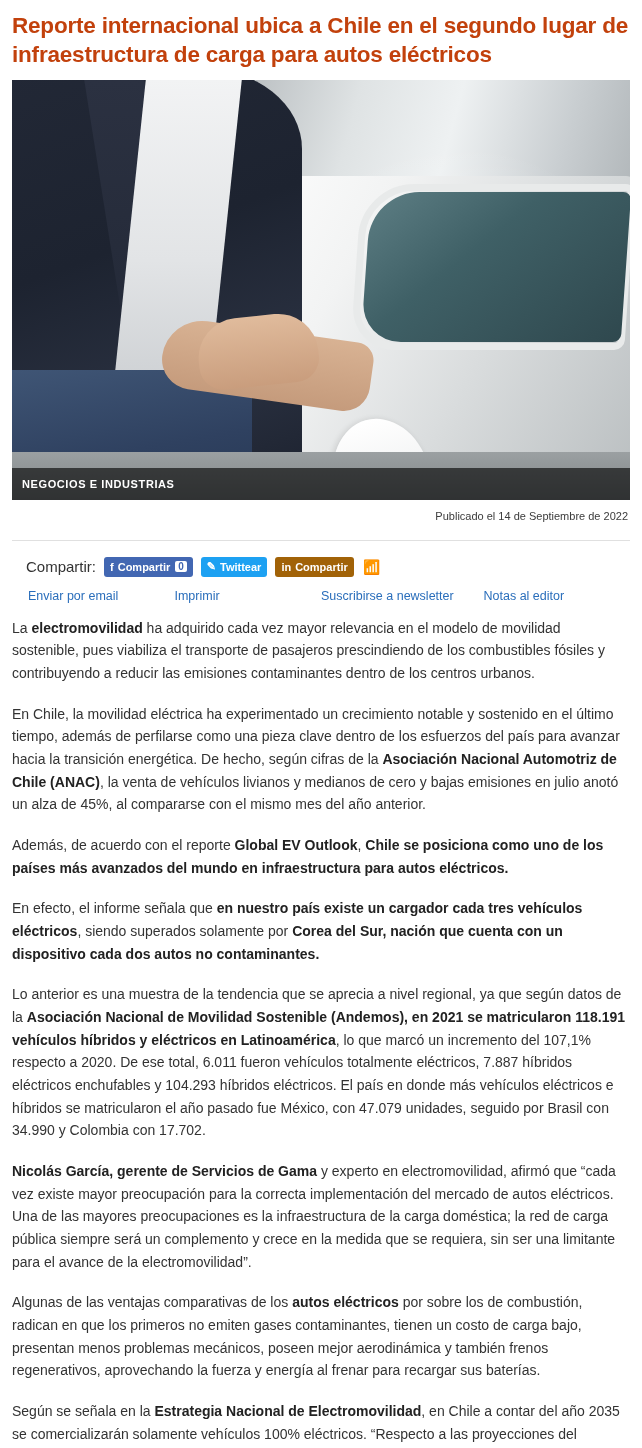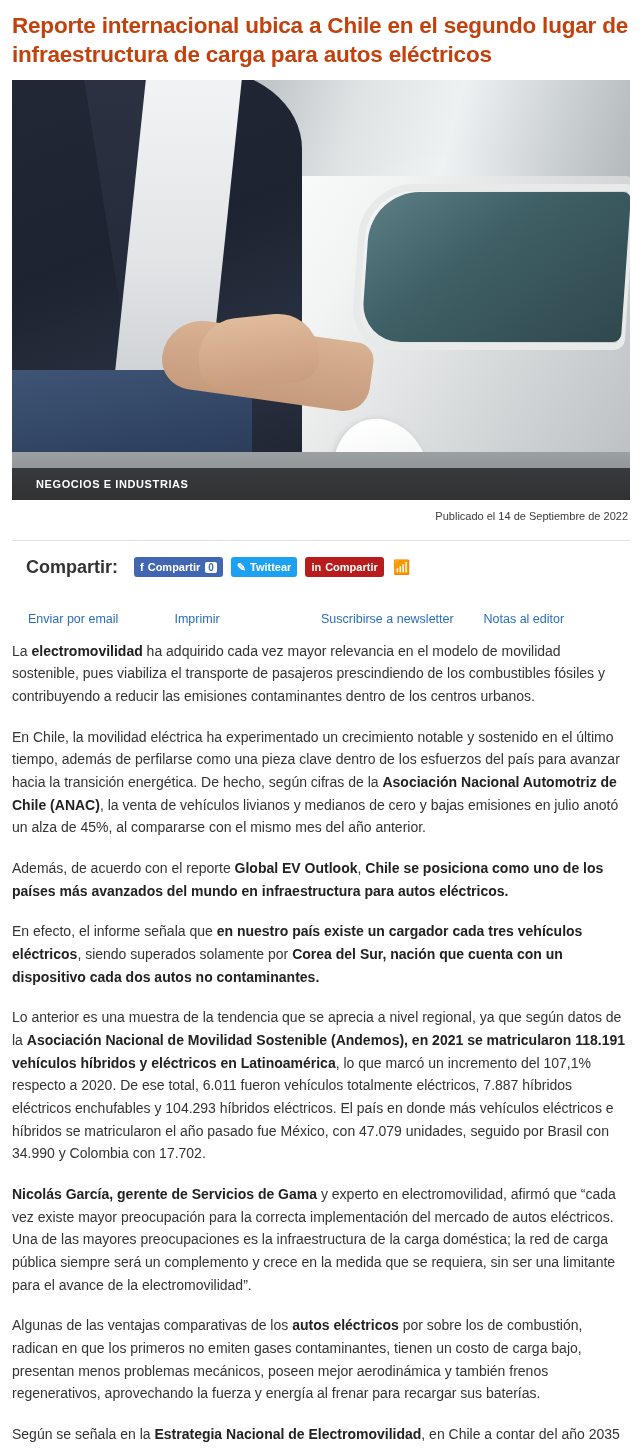--- a/index.html
+++ b/index.html
@@ -188,45 +188,43 @@
     bottom: 0;
     width: 100%;
     height: 32px;
     background: rgba(0,0,0,0.62);
     color: #ffffff;
     font-size: 11px;
     font-weight: bold;
     letter-spacing: 0.6px;
     display: flex;
     align-items: center;
-    padding-left: 24px;
+    padding-left: 10px;
   }
   .pubdate {
     text-align: right;
     font-size: 11px;
     color: #3b3b3b;
     padding: 10px 2px 0 0;
     margin-bottom: 18px;
   }
   .hr {
     border: 0;
     border-top: 1px solid #e0e0e0;
     margin: 0 0 14px 0;
   }
   .share-row {
     display: flex;
     align-items: center;
     gap: 8px;
     padding: 2px 0 12px 14px;
   }
   .share-label {
-    font-size: 18px;
+    font-size: 15px;
     color: #333;
-    margin-right: 8px;
-    font-weight: bold;
   }
   .btn {
     display: inline-flex;
     align-items: center;
     height: 20px;
     border-radius: 3px;
     font-size: 11px;
     font-weight: bold;
     color: #fff;
     padding: 0 6px;
@@ -241,38 +239,38 @@
   .btn-fb { background: #4267b2; }
   .btn-fb .count {
     background: #ffffff;
     color: #4267b2;
     border-radius: 2px;
     margin-left: 5px;
     padding: 0 3px;
     font-size: 10px;
   }
   .btn-tw { background: #1da1f2; }
-  .btn-li { background: #b91c1c; }
+  .btn-li { background: #a16207; }
   .rss-icon {
     color: #2a6ebb;
     font-size: 14px;
     margin-left: 2px;
     cursor: pointer;
   }
   .links-row {
     display: flex;
     padding: 0 0 14px 16px;
     font-size: 12.5px;
   }
   .links-row a {
     color: #2a6ebb;
     text-decoration: none;
     cursor: pointer;
   }
-  .links-row .lk { width: 155px; margin-top: 22px; }
+  .links-row .lk { width: 155px; }
   .links-row .lk.w2 { width: 172px; }
   .body-copy { padding-bottom: 24px; }
   .body-copy p {
     font-size: 14px;
     line-height: 1.62;
     color: #333333;
     margin: 0 0 18px 0;
   }
   .body-copy p b, .body-copy p strong { color: #222; font-weight: bold; }
 </style>

